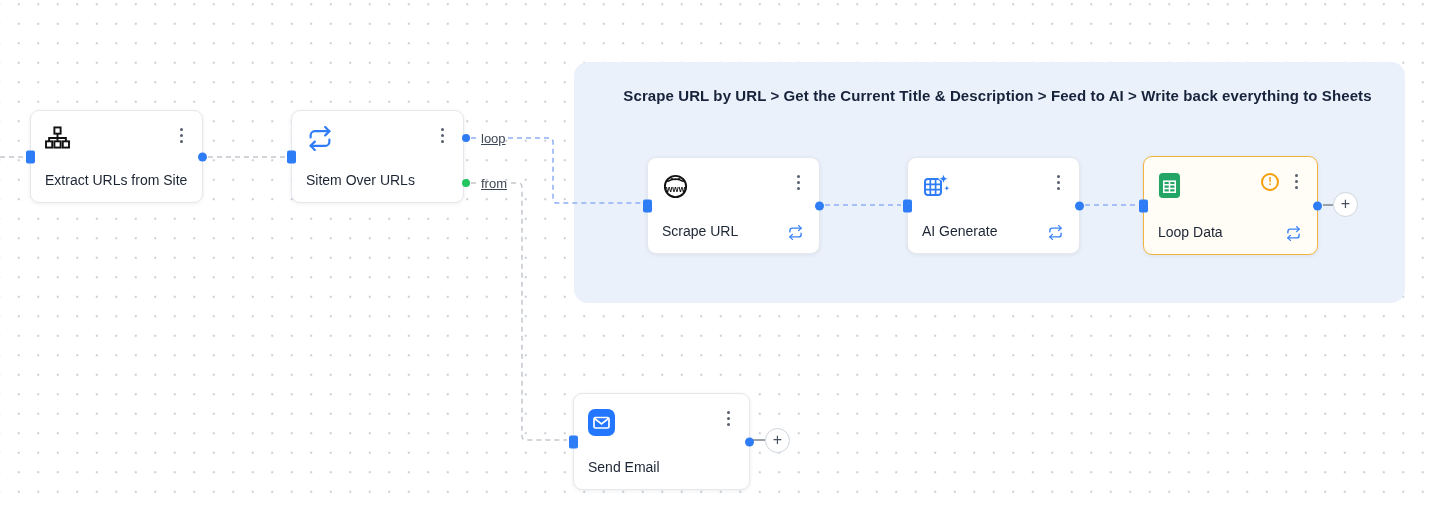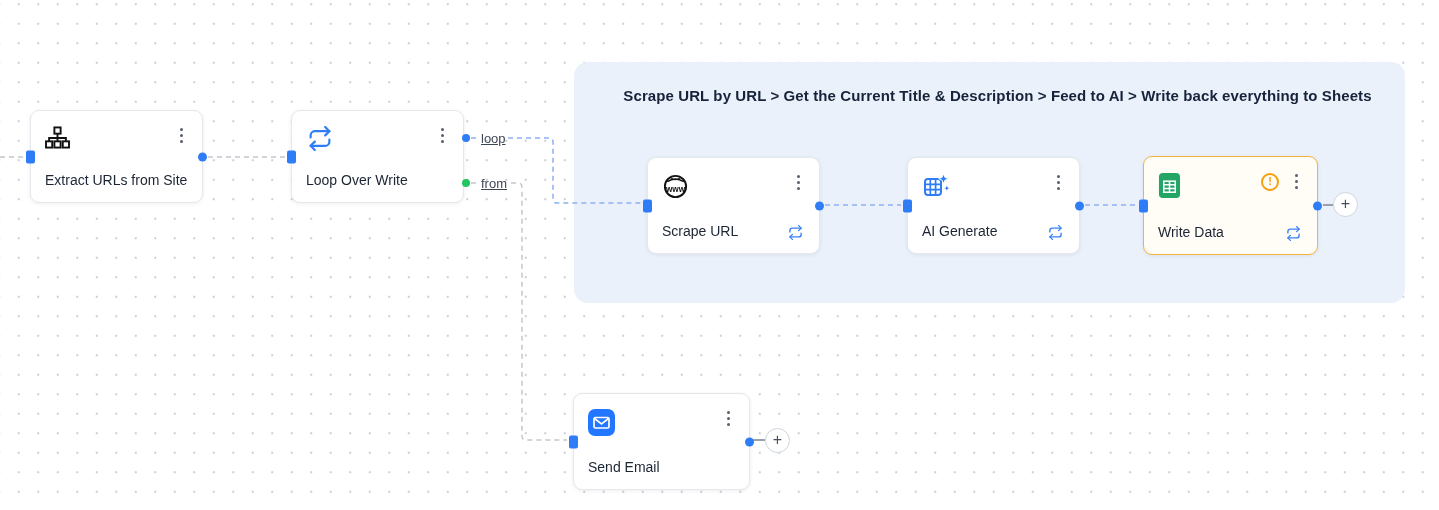--- a/index.html
+++ b/index.html
@@ -192,21 +192,21 @@
           <path d="M21 13v2a4 4 0 0 1-4 4H3"></path>
         </svg>
       </span>
       <span class="kebab">
           <i></i>
           <i></i>
           <i></i>
         </span>
     </div>
     <div class="node-bottom">
-      <span class="node-label">Loop Over Write</span>
+      <span class="node-label">Sitem Over URLs</span>
     </div>
     <span class="handle handle-in"></span>
   </div>
 
   <span class="port-dot" style="left:462px; top:134px; background:#2f7df6;"></span>
   <span class="port-label" style="left:481px; top:132px;">loop</span>
   <span class="port-dot" style="left:462px; top:179px; background:#22c55e;"></span>
   <span class="port-label" style="left:481px; top:177px;">from</span>
 
   <div class="node" style="left:647px; top:157px; width:173px; height:97px;">
@@ -283,21 +283,21 @@
       <span class="node-top-right">
         <span class="warn-badge">!</span>
         <span class="kebab">
             <i></i>
             <i></i>
             <i></i>
           </span>
       </span>
     </div>
     <div class="node-bottom">
-      <span class="node-label">Write Data</span>
+      <span class="node-label">Loop Data</span>
       <span class="loop-badge">
         <svg width="17" height="15" viewBox="0 0 24 24" fill="none" stroke="#3b82f6" stroke-width="2.2" stroke-linecap="round" stroke-linejoin="round">
           <polyline points="17 1 21 5 17 9"></polyline>
           <path d="M3 11V9a4 4 0 0 1 4-4h14"></path>
           <polyline points="7 23 3 19 7 15"></polyline>
           <path d="M21 13v2a4 4 0 0 1-4 4H3"></path>
         </svg>
       </span>
     </div>
     <span class="handle handle-in"></span>

